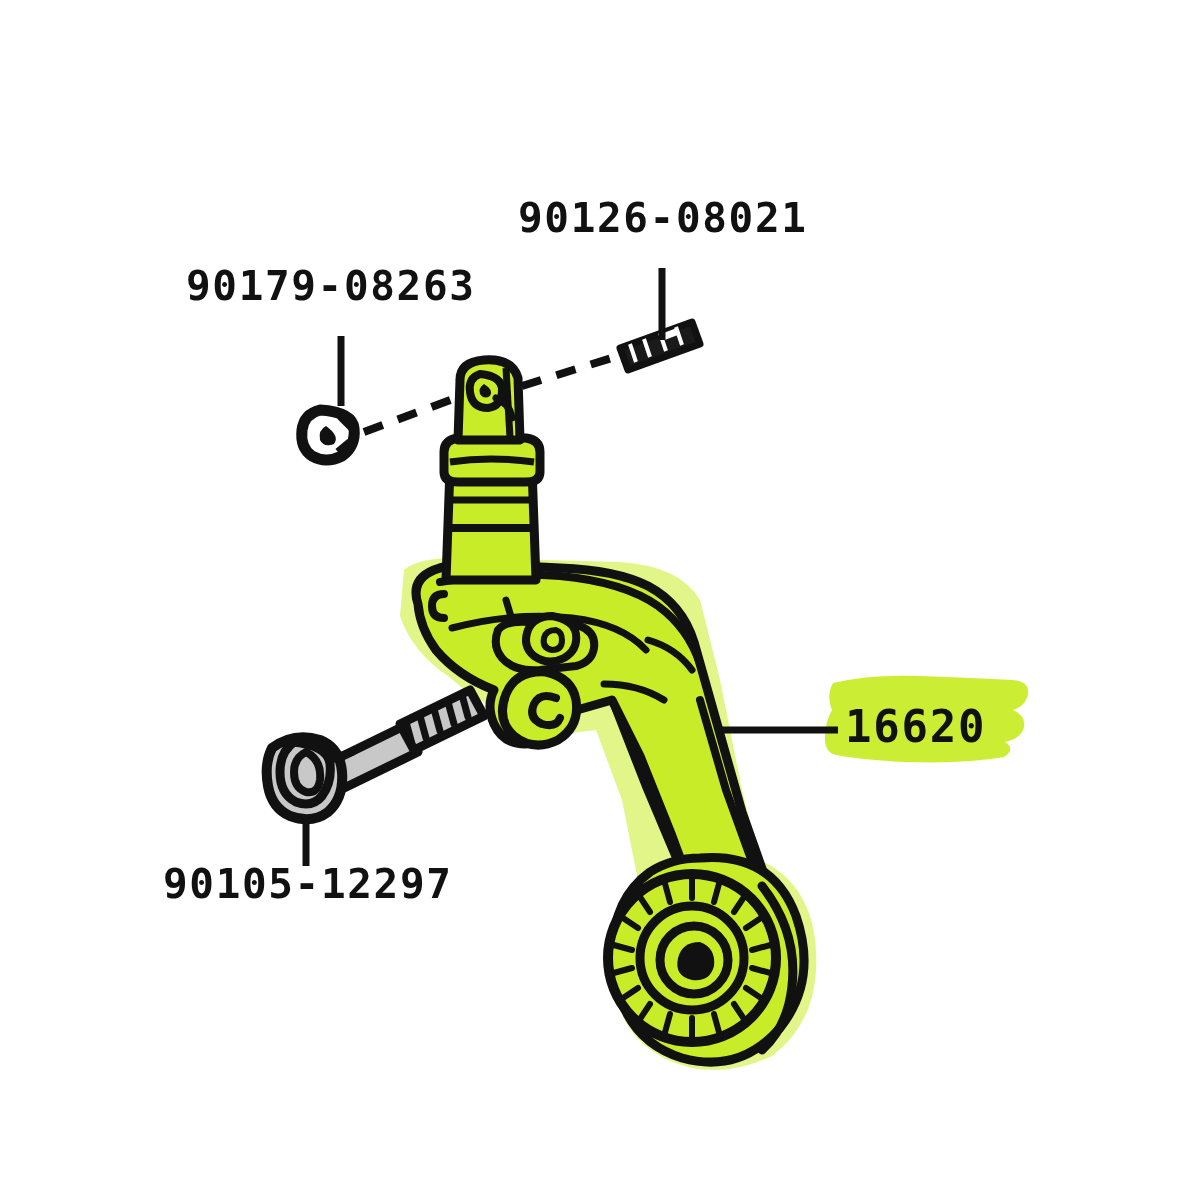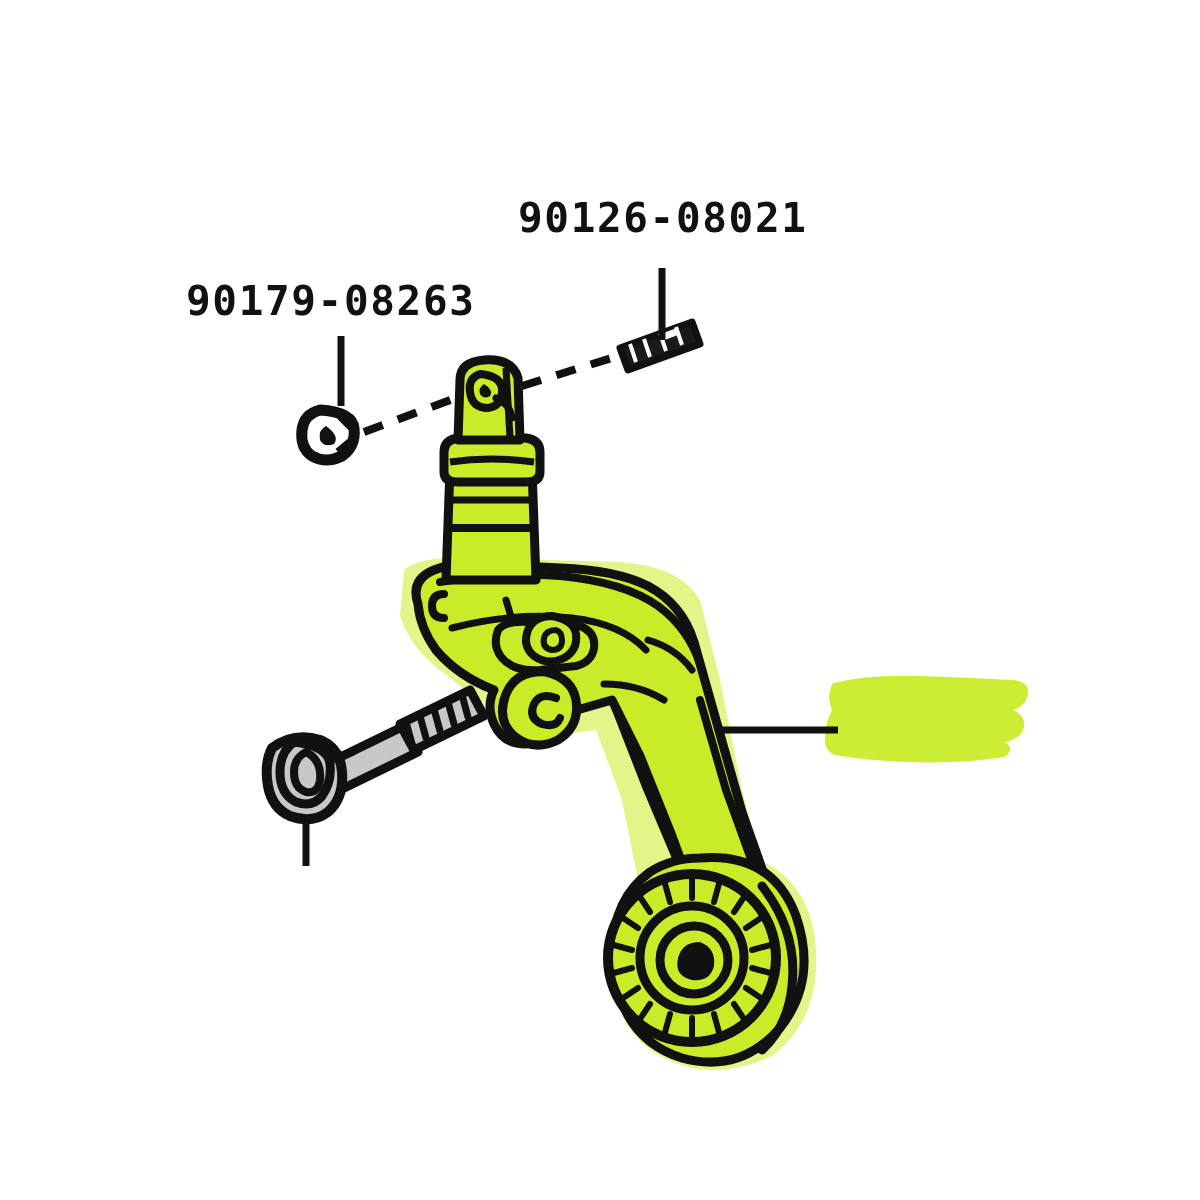--- a/index.html
+++ b/index.html
@@ -30,21 +30,21 @@
   .partlabel {
     position: absolute;
     font-family: "DejaVu Sans Mono", monospace;
     font-weight: bold;
     color: #111111;
     white-space: nowrap;
     letter-spacing: 0.04em;
     line-height: 1;
     -webkit-font-smoothing: none;
   }
-  .lbl-90179 { left: 186px; top: 281px; font-size: 41px; text-align: right; }
+  .lbl-90179 { left: 186px; top: 266px; font-size: 41px; text-align: right; }
   .lbl-90126 { left: 518px; top: 198px; font-size: 41px; }
   .lbl-90105 { left: 163px; top: 864px; font-size: 41px; }
   .lbl-16620 { left: 845px; top: 705px; font-size: 44px; }
 </style>
 </head>
 <body>
 
 <div id="stage">
 
   <svg id="art" viewBox="0 0 1200 1200" xmlns="http://www.w3.org/2000/svg">
@@ -218,15 +218,17 @@
     <line x1="718" y1="730" x2="838" y2="730" stroke="#111111" stroke-width="7"></line>
 
     <path d="M364 432 L456 398" fill="none" stroke="#111111" stroke-width="8" stroke-dasharray="20 16" stroke-linecap="butt"></path>
     <path d="M522 386 L618 356" fill="none" stroke="#111111" stroke-width="8" stroke-dasharray="20 16" stroke-linecap="butt"></path>
   </svg>
 
   <div class="partlabel lbl-90179">90179-08263</div>
 
   <div class="partlabel lbl-90126">90126-08021</div>
 
-
+  <div class="partlabel lbl-90105">90105-12297</div>
+
+  <div class="partlabel lbl-16620">16620</div>
 
 </div>
 
 </body></html>

